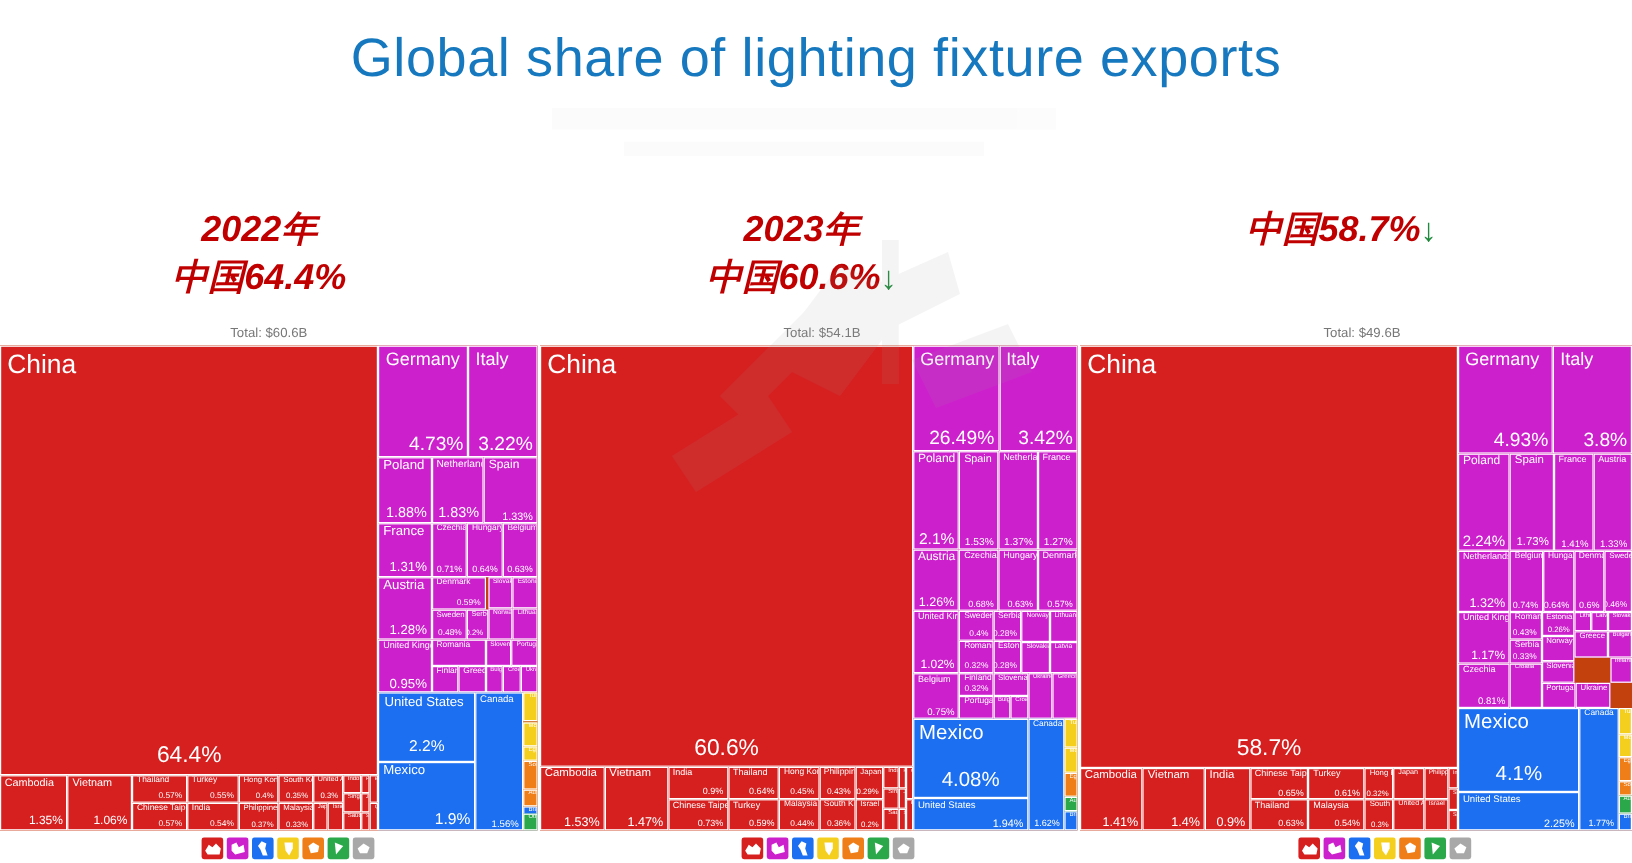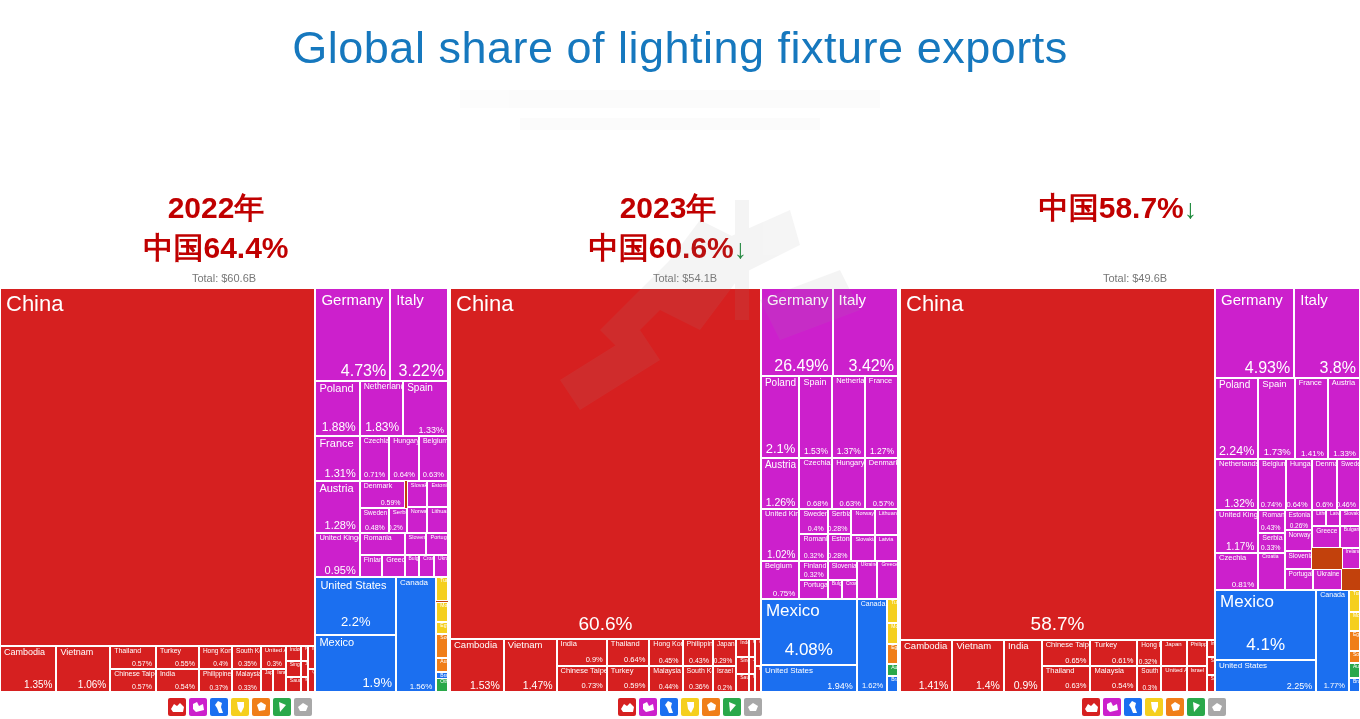--- a/index.html
+++ b/index.html
@@ -13,21 +13,21 @@
     position:absolute;left:0;top:0;width:1360px;height:719px;
     pointer-events:none;z-index:5;
   }
   
   #title{
     position:absolute;left:0;top:22px;width:1360px;text-align:center;
     font-size:45px;color:#1678be;font-weight:400;letter-spacing:.5px;
     white-space:nowrap;
   }
   
-  .yearblock{position:absolute;top:188px;text-align:center;width:300px;}
+  .yearblock{position:absolute;top:172px;text-align:center;width:300px;font-style:italic;}
   .yearblock .yline1{font-size:30px;font-weight:bold;color:#c00000;line-height:40px;}
   .yearblock .yline2{font-size:30px;font-weight:bold;color:#c00000;line-height:40px;white-space:nowrap;}
   .yearblock .arrow{color:#1e8a3c;font-weight:bold;font-size:27px;}
   .totals{position:absolute;top:272px;width:300px;text-align:center;
           font-size:11px;color:#777;}
   
   .panel{position:absolute;top:288px;height:404px;box-sizing:border-box;
          background:#c2410c;overflow:hidden;}
   .tm{position:absolute;left:0;top:0;width:100%;height:100%;}
   .cell{position:absolute;box-sizing:border-box;border:1px solid #ffffff;
@@ -81,20 +81,21 @@
 
 <div class="yearblock" style="left:968px;">
   <div class="yline2"><span>中国58.7%</span><span class="arrow">↓</span></div>
 </div>
 <div class="totals" style="left:985px;">Total: $49.6B</div>
 
 <div class="panel" style="left:0px;width:448px;">
   <div class="tm">
       <div class="cell asia" style="left: 0%; top: 0%; width: 70.4%; height: 88.6%;">
         <div class="nm" style="font-size: 22px; top: 2px; left: 5px;">China</div>
+        <div class="vl" style="font-size: 19px; left: 0px; right: 0px; text-align: center; bottom: 4px;">64.4%</div>
       </div>
       <div class="cell asia" style="left: 0%; top: 88.6%; width: 12.6%; height: 11.4%;">
         <div class="nm" style="font-size: 9px;">Cambodia</div>
         <div class="vl" style="font-size: 10px;">1.35%</div>
       </div>
       <div class="cell asia" style="left: 12.6%; top: 88.6%; width: 12%; height: 11.4%;">
         <div class="nm" style="font-size: 9px;">Vietnam</div>
         <div class="vl" style="font-size: 10px;">1.06%</div>
       </div>
       <div class="cell asia" style="left: 24.6%; top: 88.6%; width: 10.2%; height: 5.7%;">

